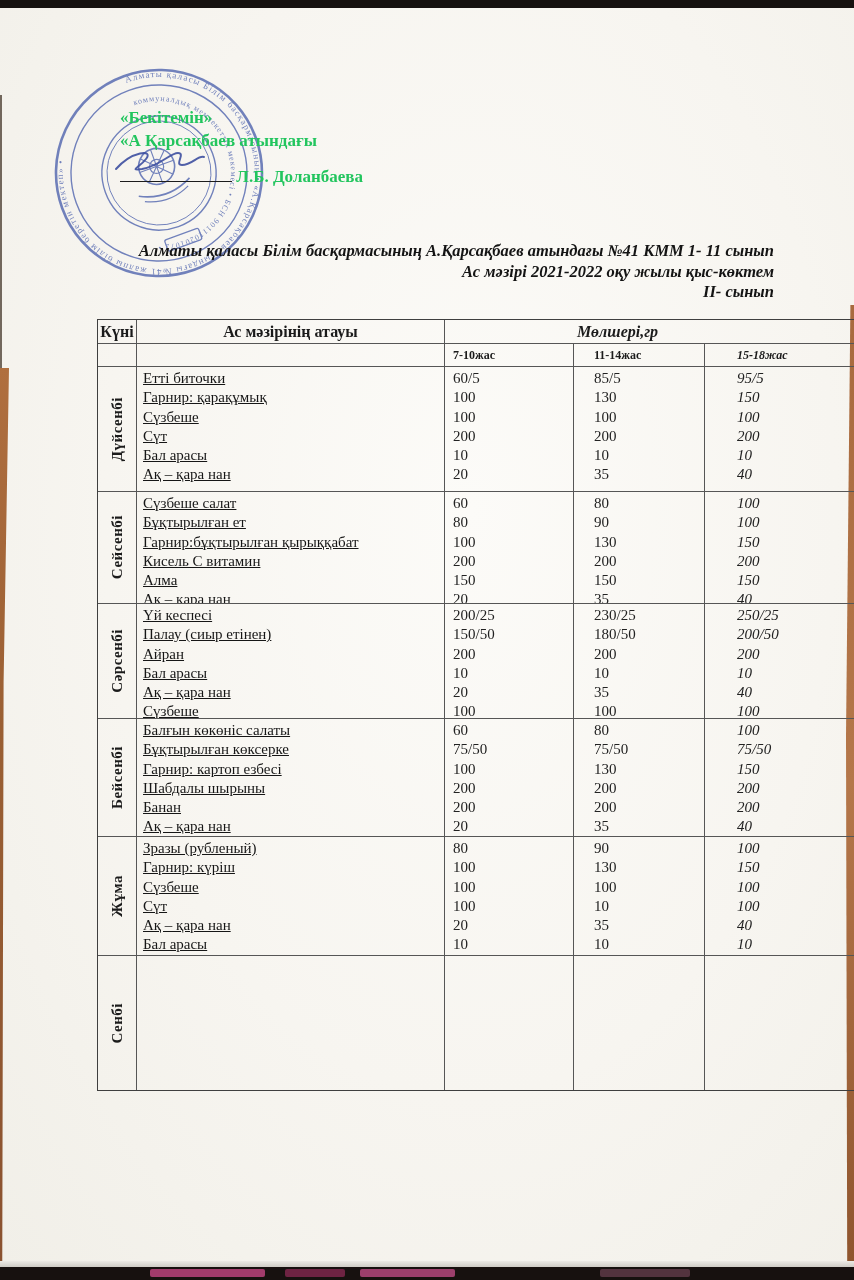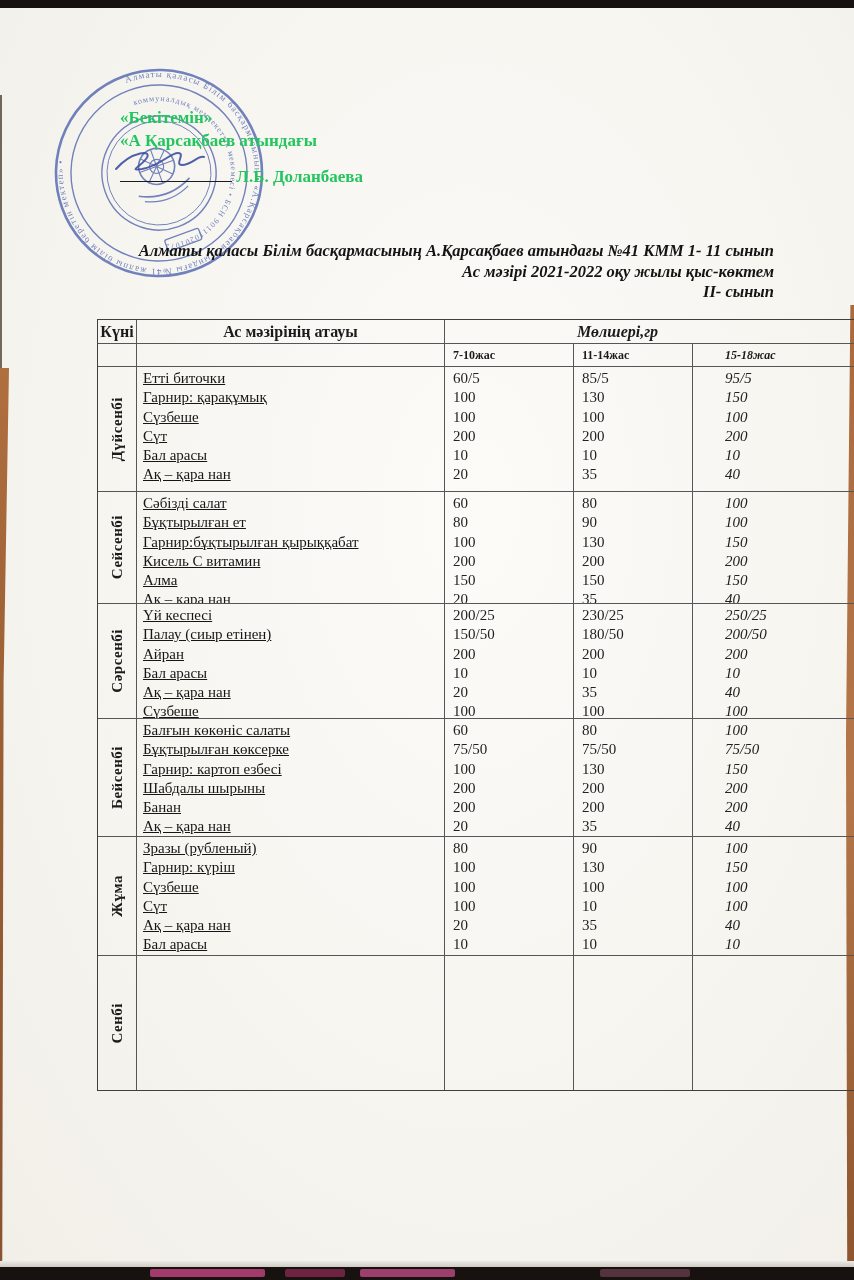--- a/index.html
+++ b/index.html
@@ -72,21 +72,21 @@
     color:#1b1b1b;background:transparent;
   }
   .trow{display:flex;border-bottom:1px solid #565656;}
   .trow.last{border-bottom:none;}
   .cell{box-sizing:border-box;border-right:1px solid #565656;overflow:hidden;}
   .cell:last-child{border-right:none;font-style:italic;}
   .c-day{flex:0 0 39px;display:flex;align-items:center;justify-content:center;}
   .c-menu{flex:0 0 308px;padding:2px 6px;}
   .c-amount{flex:0 0 345px;}
   .c-val{flex:0 0 129px;padding:2px 8px;}
-  .c-val2{flex:0 0 119px;padding:2px 8px;}
+  .c-val2{flex:0 0 119px;padding:2px 8px;margin-left:12px;}
   .c-val3{flex:0 0 97px;padding:2px 8px;margin-left:24px;}
   .hrow1{height:23px;}
   .hrow2{height:22px;}
   .hc{font-weight:bold;font-size:16px;display:flex;align-items:center;justify-content:center;padding:0;}
   .age{font-weight:bold;font-size:12px;display:flex;align-items:center;justify-content:flex-start;}
   .dr0{height:124px;}.dr1{height:111px;}.dr2{height:114px;}
   .dr3{height:117px;}.dr4{height:118px;}.dr5{height:134px;border-bottom:none;}
   .day-vert{
     writing-mode:vertical-rl;transform:rotate(180deg);
     font-weight:bold;font-size:15px;letter-spacing:.5px;white-space:nowrap;
@@ -198,21 +198,21 @@
             <div class="line">200</div>
             <div class="line">10</div>
             <div class="line">40</div>
           </div>
         </div>
         <div class="trow dr1">
           <div class="cell c-day">
             <span class="day-vert">Сейсенбі</span>
           </div>
           <div class="cell c-menu">
-            <div class="line">Сәбізді салат</div>
+            <div class="line">Сүзбеше салат</div>
             <div class="line">Бұқтырылған ет</div>
             <div class="line">Гарнир:бұқтырылған қырыққабат</div>
             <div class="line">Кисель С витамин</div>
             <div class="line">Алма</div>
             <div class="line">Ақ – қара нан</div>
           </div>
           <div class="cell c-val">
             <div class="line">60</div>
             <div class="line">80</div>
             <div class="line">100</div>

